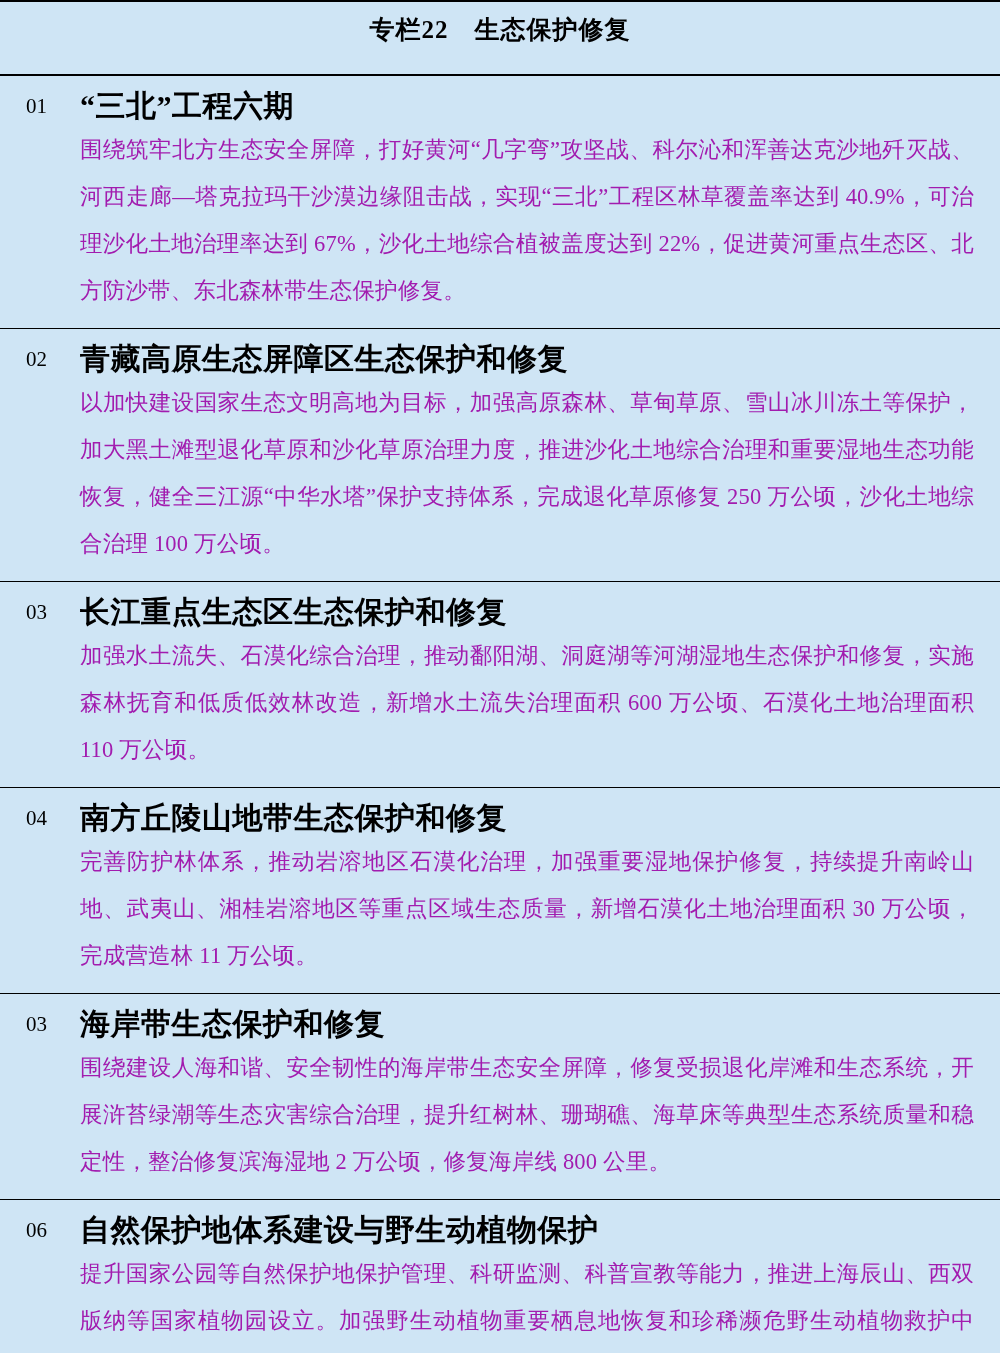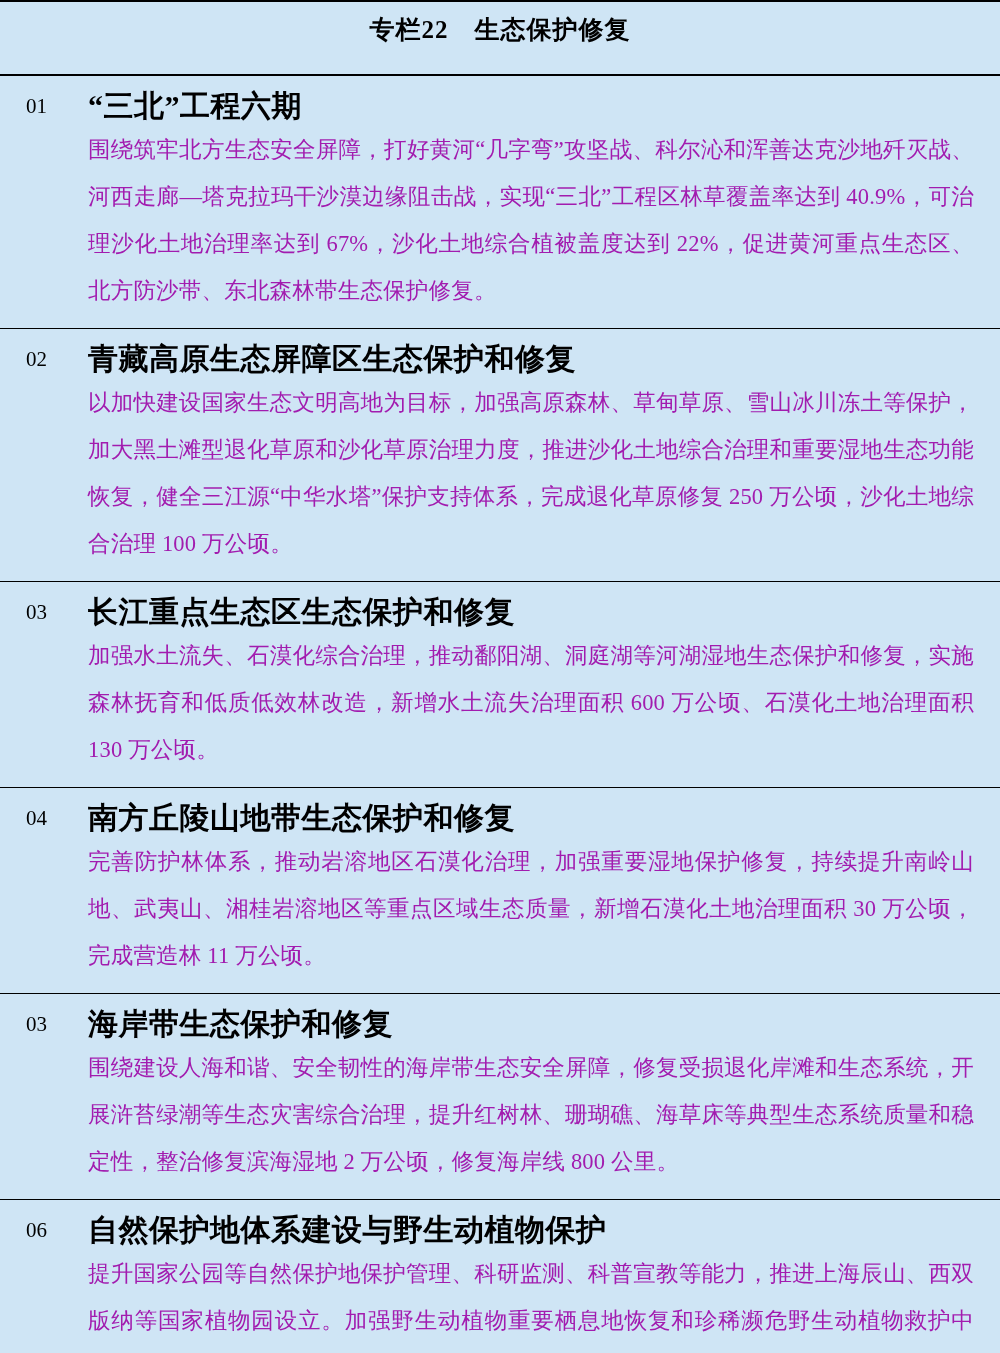--- a/index.html
+++ b/index.html
@@ -32,21 +32,20 @@
   .title-row .gap {
     display: inline-block;
     width: 26px;
   }
   .item {
     display: flex;
     align-items: flex-start;
     box-sizing: border-box;
     padding: 10px 26px 14px 26px;
     border-bottom: 1.5px solid #000;
-    gap: 8px;
   }
   .item.last {
     border-bottom: none;
     padding-bottom: 18px;
   }
   .num {
     flex: 0 0 auto;
     width: 54px;
     font-size: 21px;
     line-height: 40px;
@@ -95,21 +94,21 @@
     <div class="content">
       <div class="head">青藏高原生态屏障区生态保护和修复</div>
       <div class="body-text">以加快建设国家生态文明高地为目标，加强高原森林、草甸草原、雪山冰川冻土等保护，加大黑土滩型退化草原和沙化草原治理力度，推进沙化土地综合治理和重要湿地生态功能恢复，健全三江源“中华水塔”保护支持体系，完成退化草原修复 250 万公顷，沙化土地综合治理 100 万公顷。</div>
     </div>
   </div>
 
   <div class="item">
     <div class="num">03</div>
     <div class="content">
       <div class="head">长江重点生态区生态保护和修复</div>
-      <div class="body-text">加强水土流失、石漠化综合治理，推动鄱阳湖、洞庭湖等河湖湿地生态保护和修复，实施森林抚育和低质低效林改造，新增水土流失治理面积 600 万公顷、石漠化土地治理面积 130 万公顷。</div>
+      <div class="body-text">加强水土流失、石漠化综合治理，推动鄱阳湖、洞庭湖等河湖湿地生态保护和修复，实施森林抚育和低质低效林改造，新增水土流失治理面积 600 万公顷、石漠化土地治理面积 110 万公顷。</div>
     </div>
   </div>
 
   <div class="item">
     <div class="num">04</div>
     <div class="content">
       <div class="head">南方丘陵山地带生态保护和修复</div>
       <div class="body-text">完善防护林体系，推动岩溶地区石漠化治理，加强重要湿地保护修复，持续提升南岭山地、武夷山、湘桂岩溶地区等重点区域生态质量，新增石漠化土地治理面积 30 万公顷，完成营造林 11 万公顷。</div>
     </div>
   </div>

